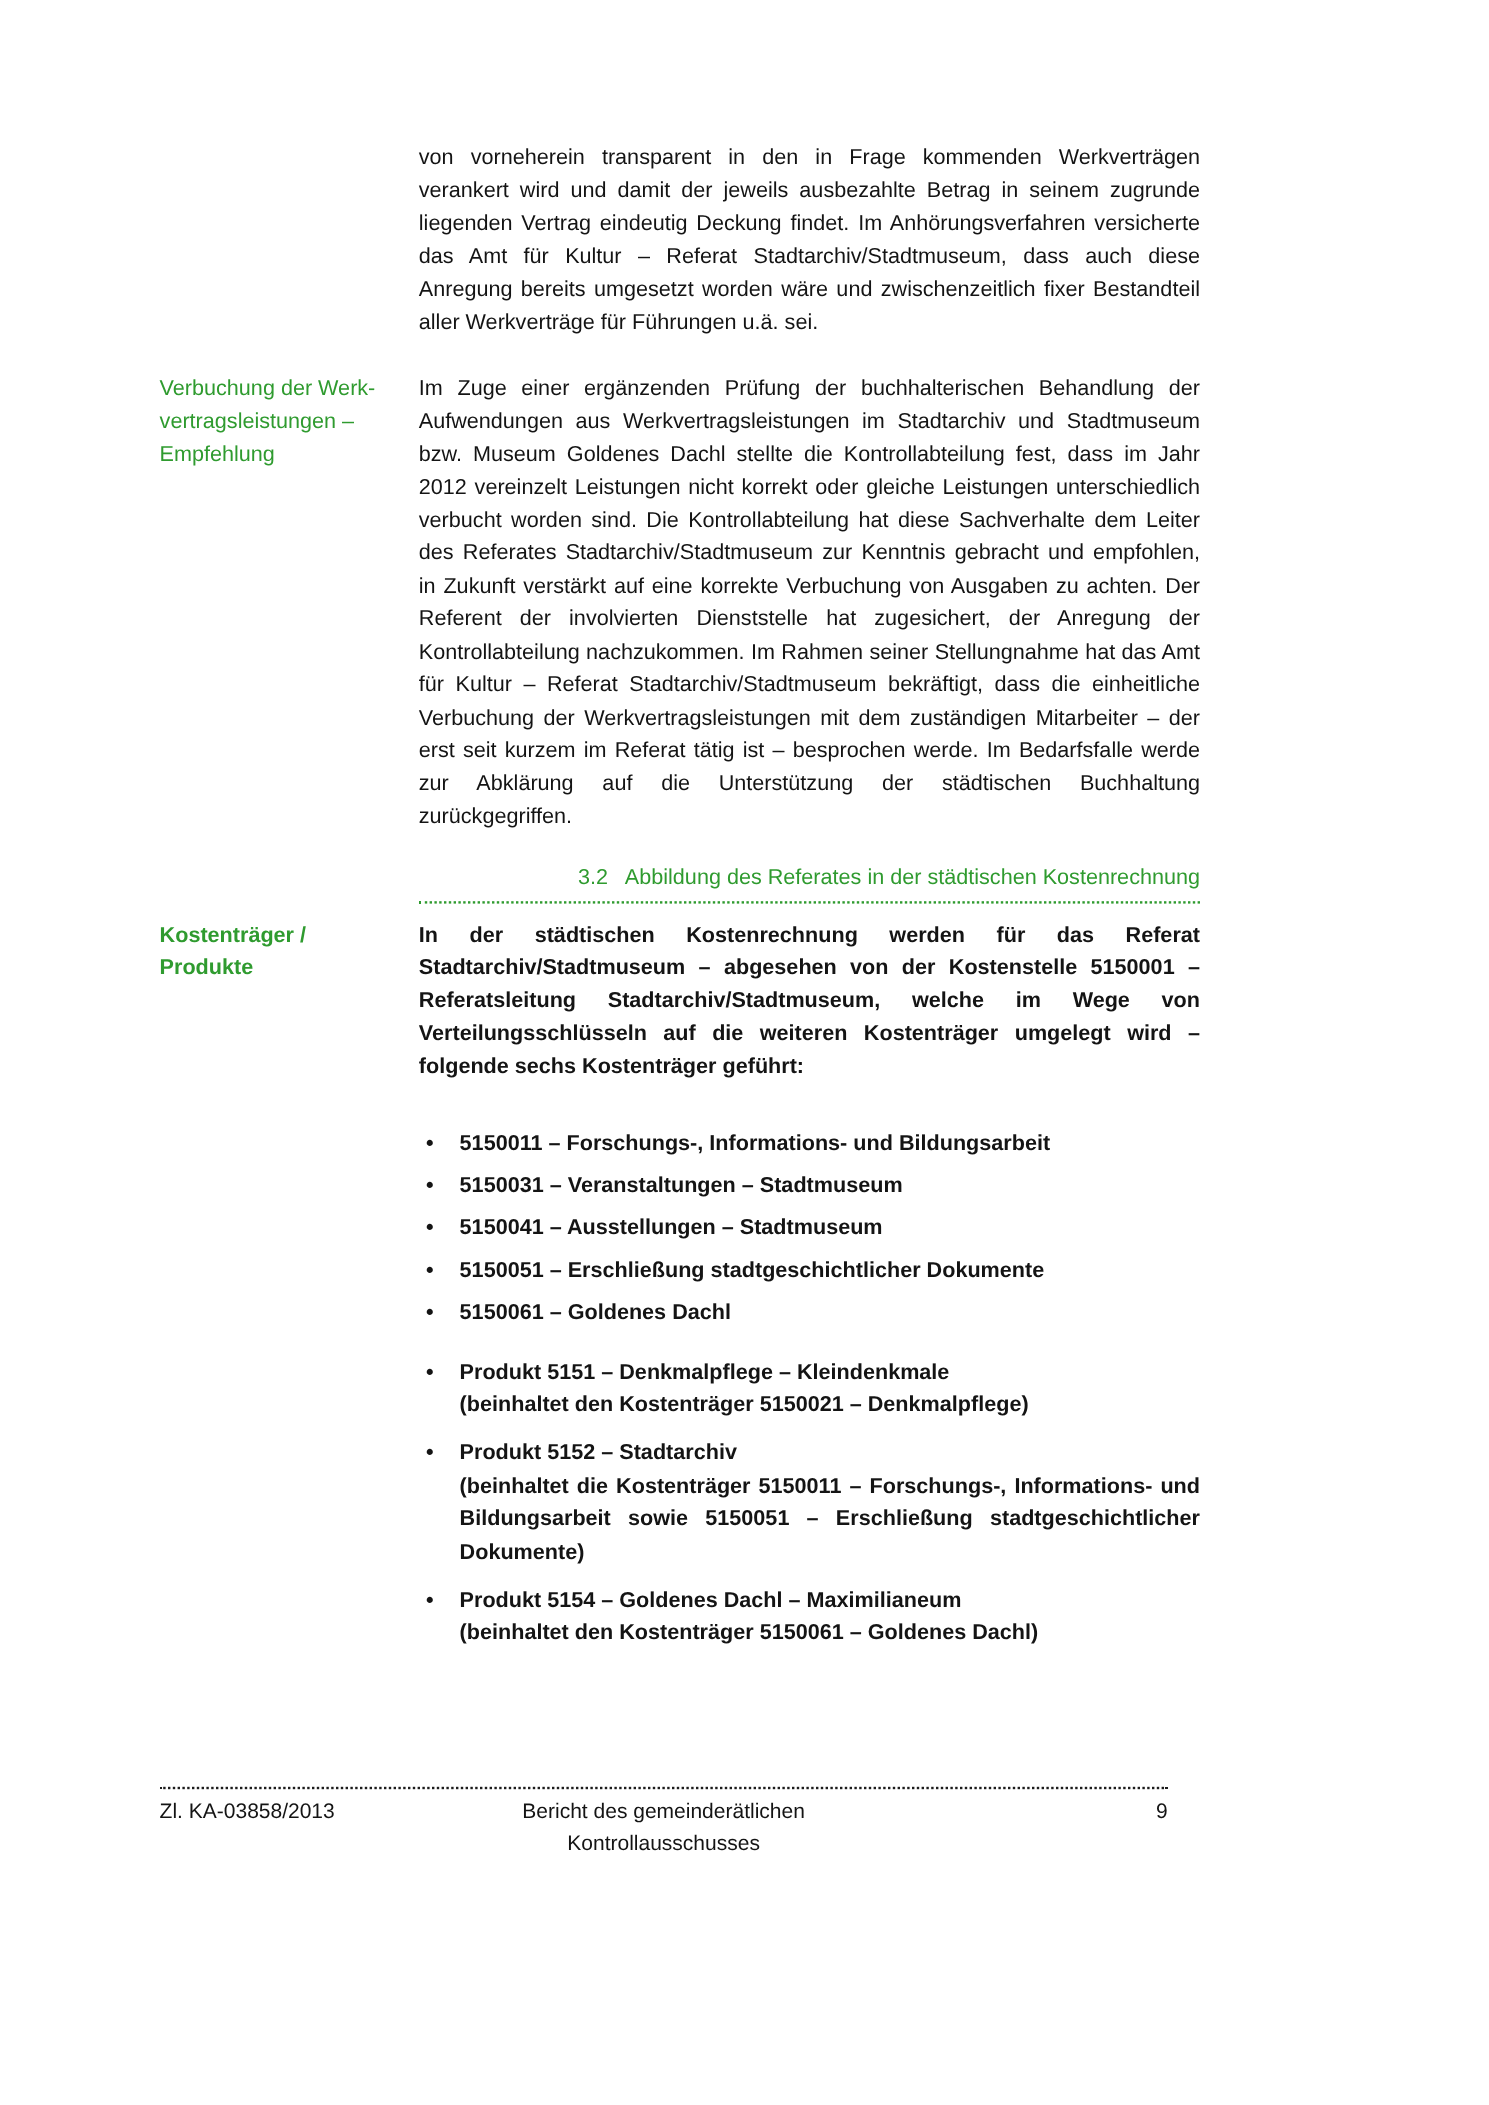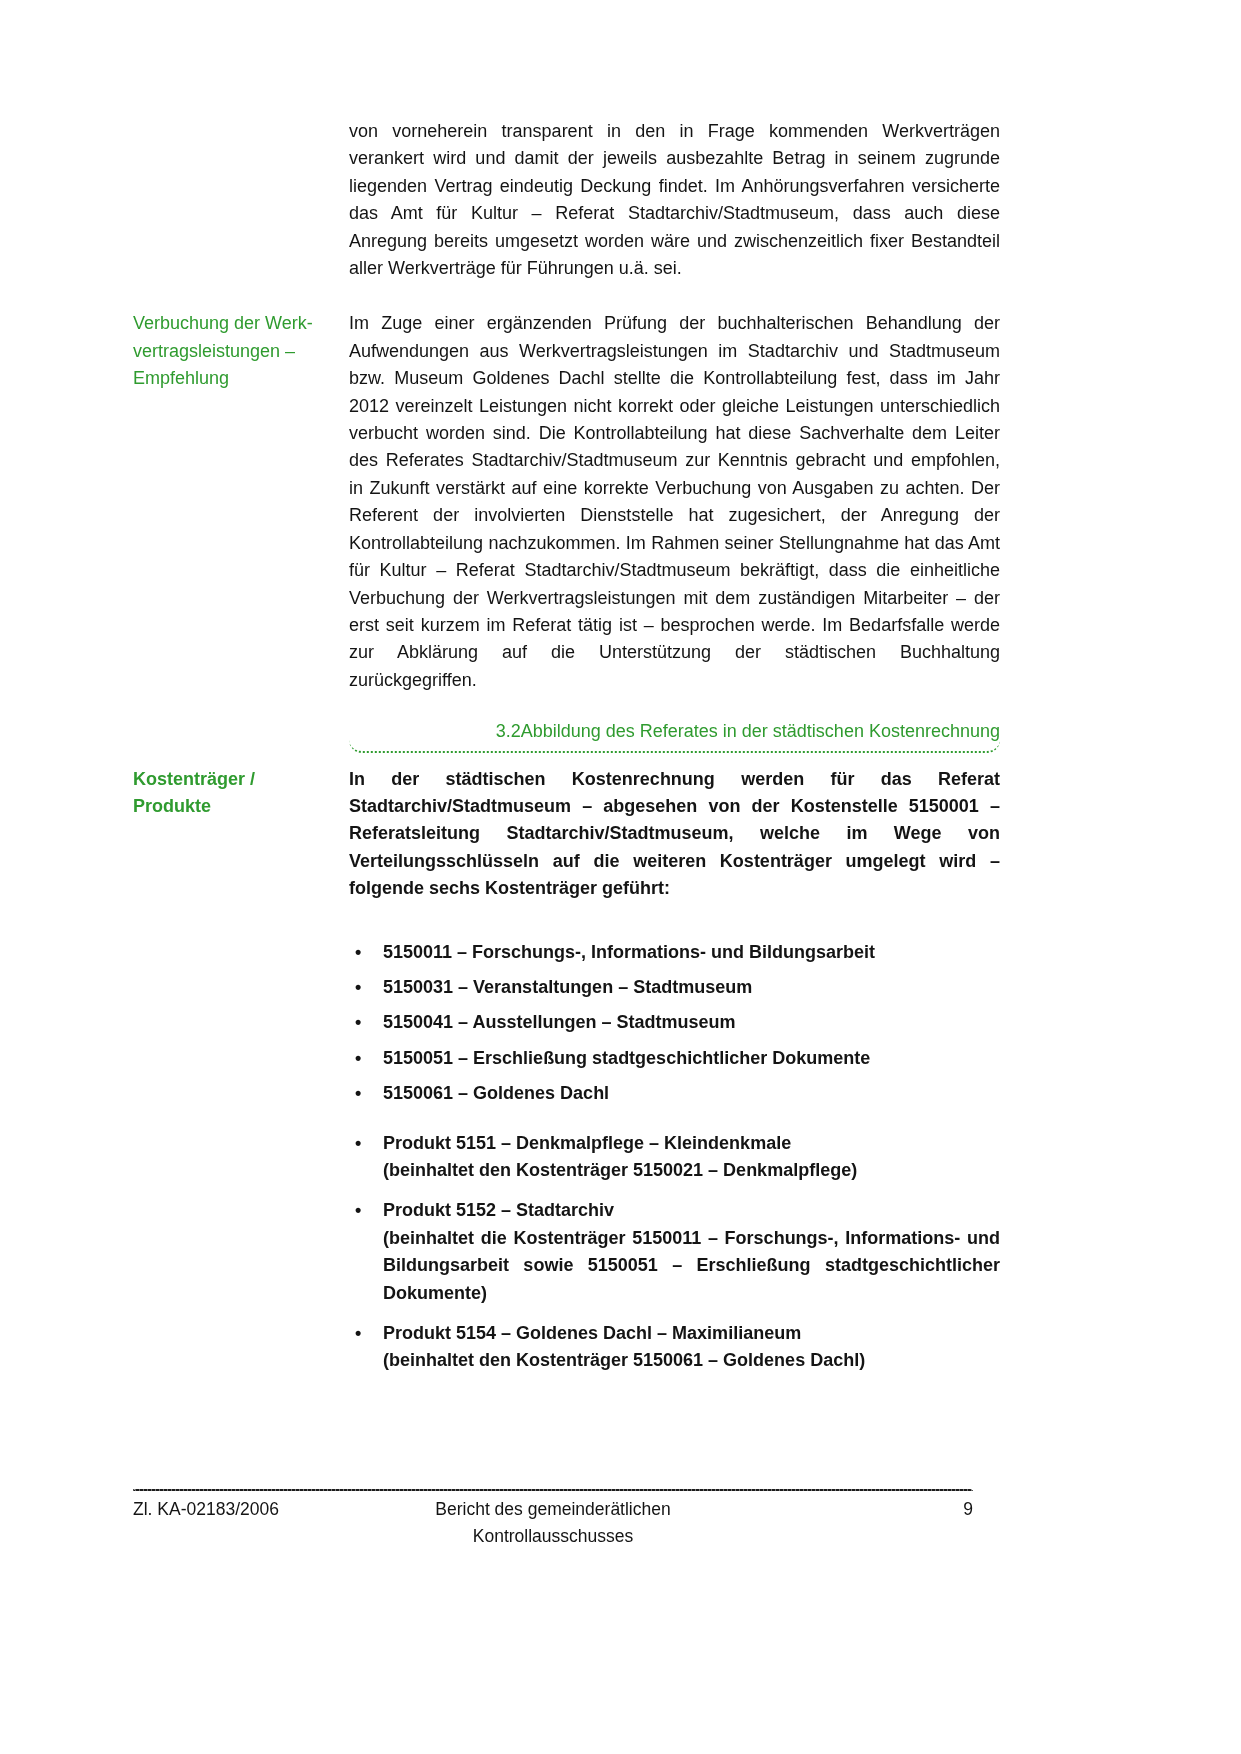--- a/index.html
+++ b/index.html
@@ -1,16 +1,16 @@
 <!DOCTYPE html>
 <html lang="de" style="--green: #2f9b2f; --ink: #141414;"><head>
 <meta charset="utf-8">
 <style>
   :root { --green: #2f9b2f; --ink: #141414; }
-  * { margin: 0; padding: 0; box-sizing: border-box; border-radius: 13px; }
+  * { margin: 0; padding: 0; box-sizing: border-box; }
   html, body { background: #ffffff; }
   .page {
     position: relative;
     width: 1241px;
     height: 1754px;
     margin: 0 auto;
     background: #ffffff;
     overflow: hidden;
     color: var(--ink);
     font-family: "Liberation Sans", "DejaVu Sans", sans-serif;
@@ -27,21 +27,21 @@
   .main { text-align: justify; }
   .para { margin: 0; }
   .gap-top { margin-top: 28px; }
   .heading-row { margin-top: 24px; }
   .heading {
     color: var(--green);
     text-align: right;
     padding-bottom: 5px;
     border-bottom: 2px dotted var(--green);
   }
-  .heading .h-num { }
+  .heading .h-num { margin-right: 14px; }
   .section2 { margin-top: 13px; font-weight: bold; }
   ul.bullets { list-style: none; margin: 36px 0 0 0; }
   ul.bullets li {
     position: relative;
     padding-left: 34px;
     margin-bottom: 8px;
     text-align: justify;
   }
   ul.bullets.products li { margin-bottom: 13px; white-space: pre-line; }
   ul.bullets li::before {
@@ -126,18 +126,18 @@
         </ul>
 
       </div>
     </div>
 
   </div>
 
   <div class="footer">
     <div class="footer-rule"></div>
     <div class="footer-text">
-      <span class="f-left">Zl. KA-02183/2006</span>
+      <span class="f-left">Zl. KA-03858/2013</span>
       <span class="f-center">Bericht des gemeinderätlichen Kontrollausschusses</span>
       <span class="f-right">9</span>
     </div>
   </div>
 </div>
 
 </body></html>

